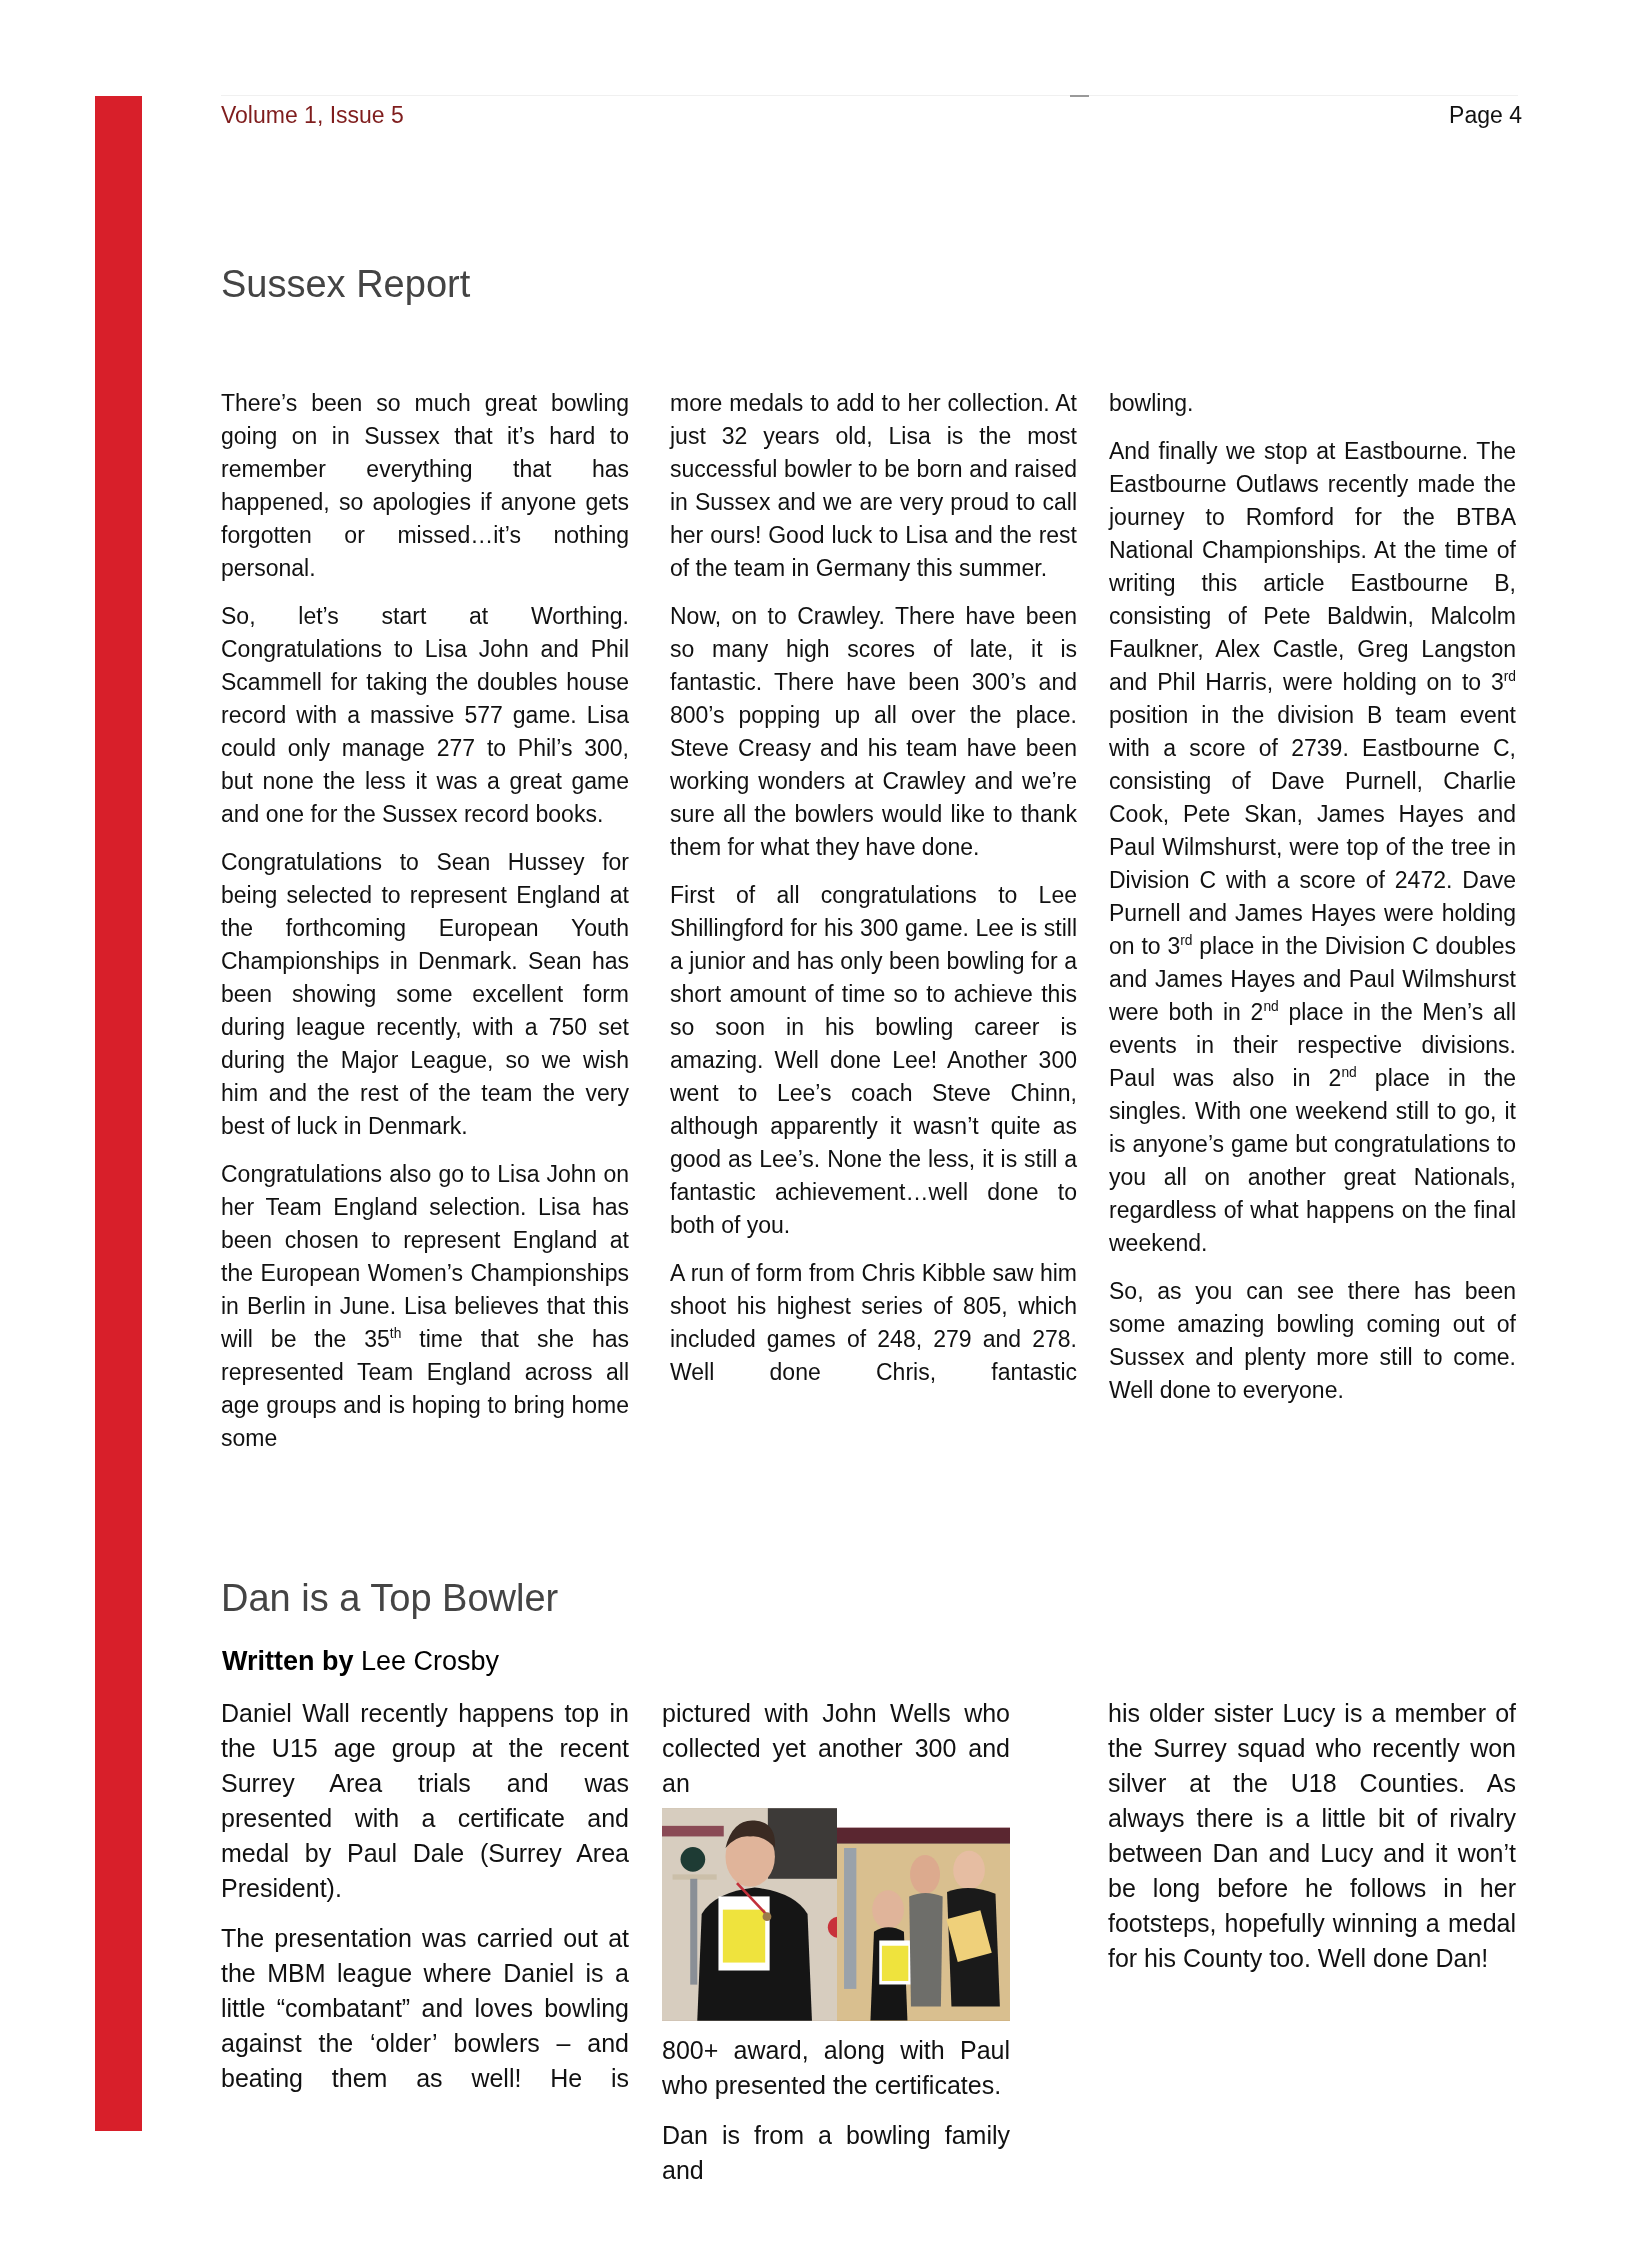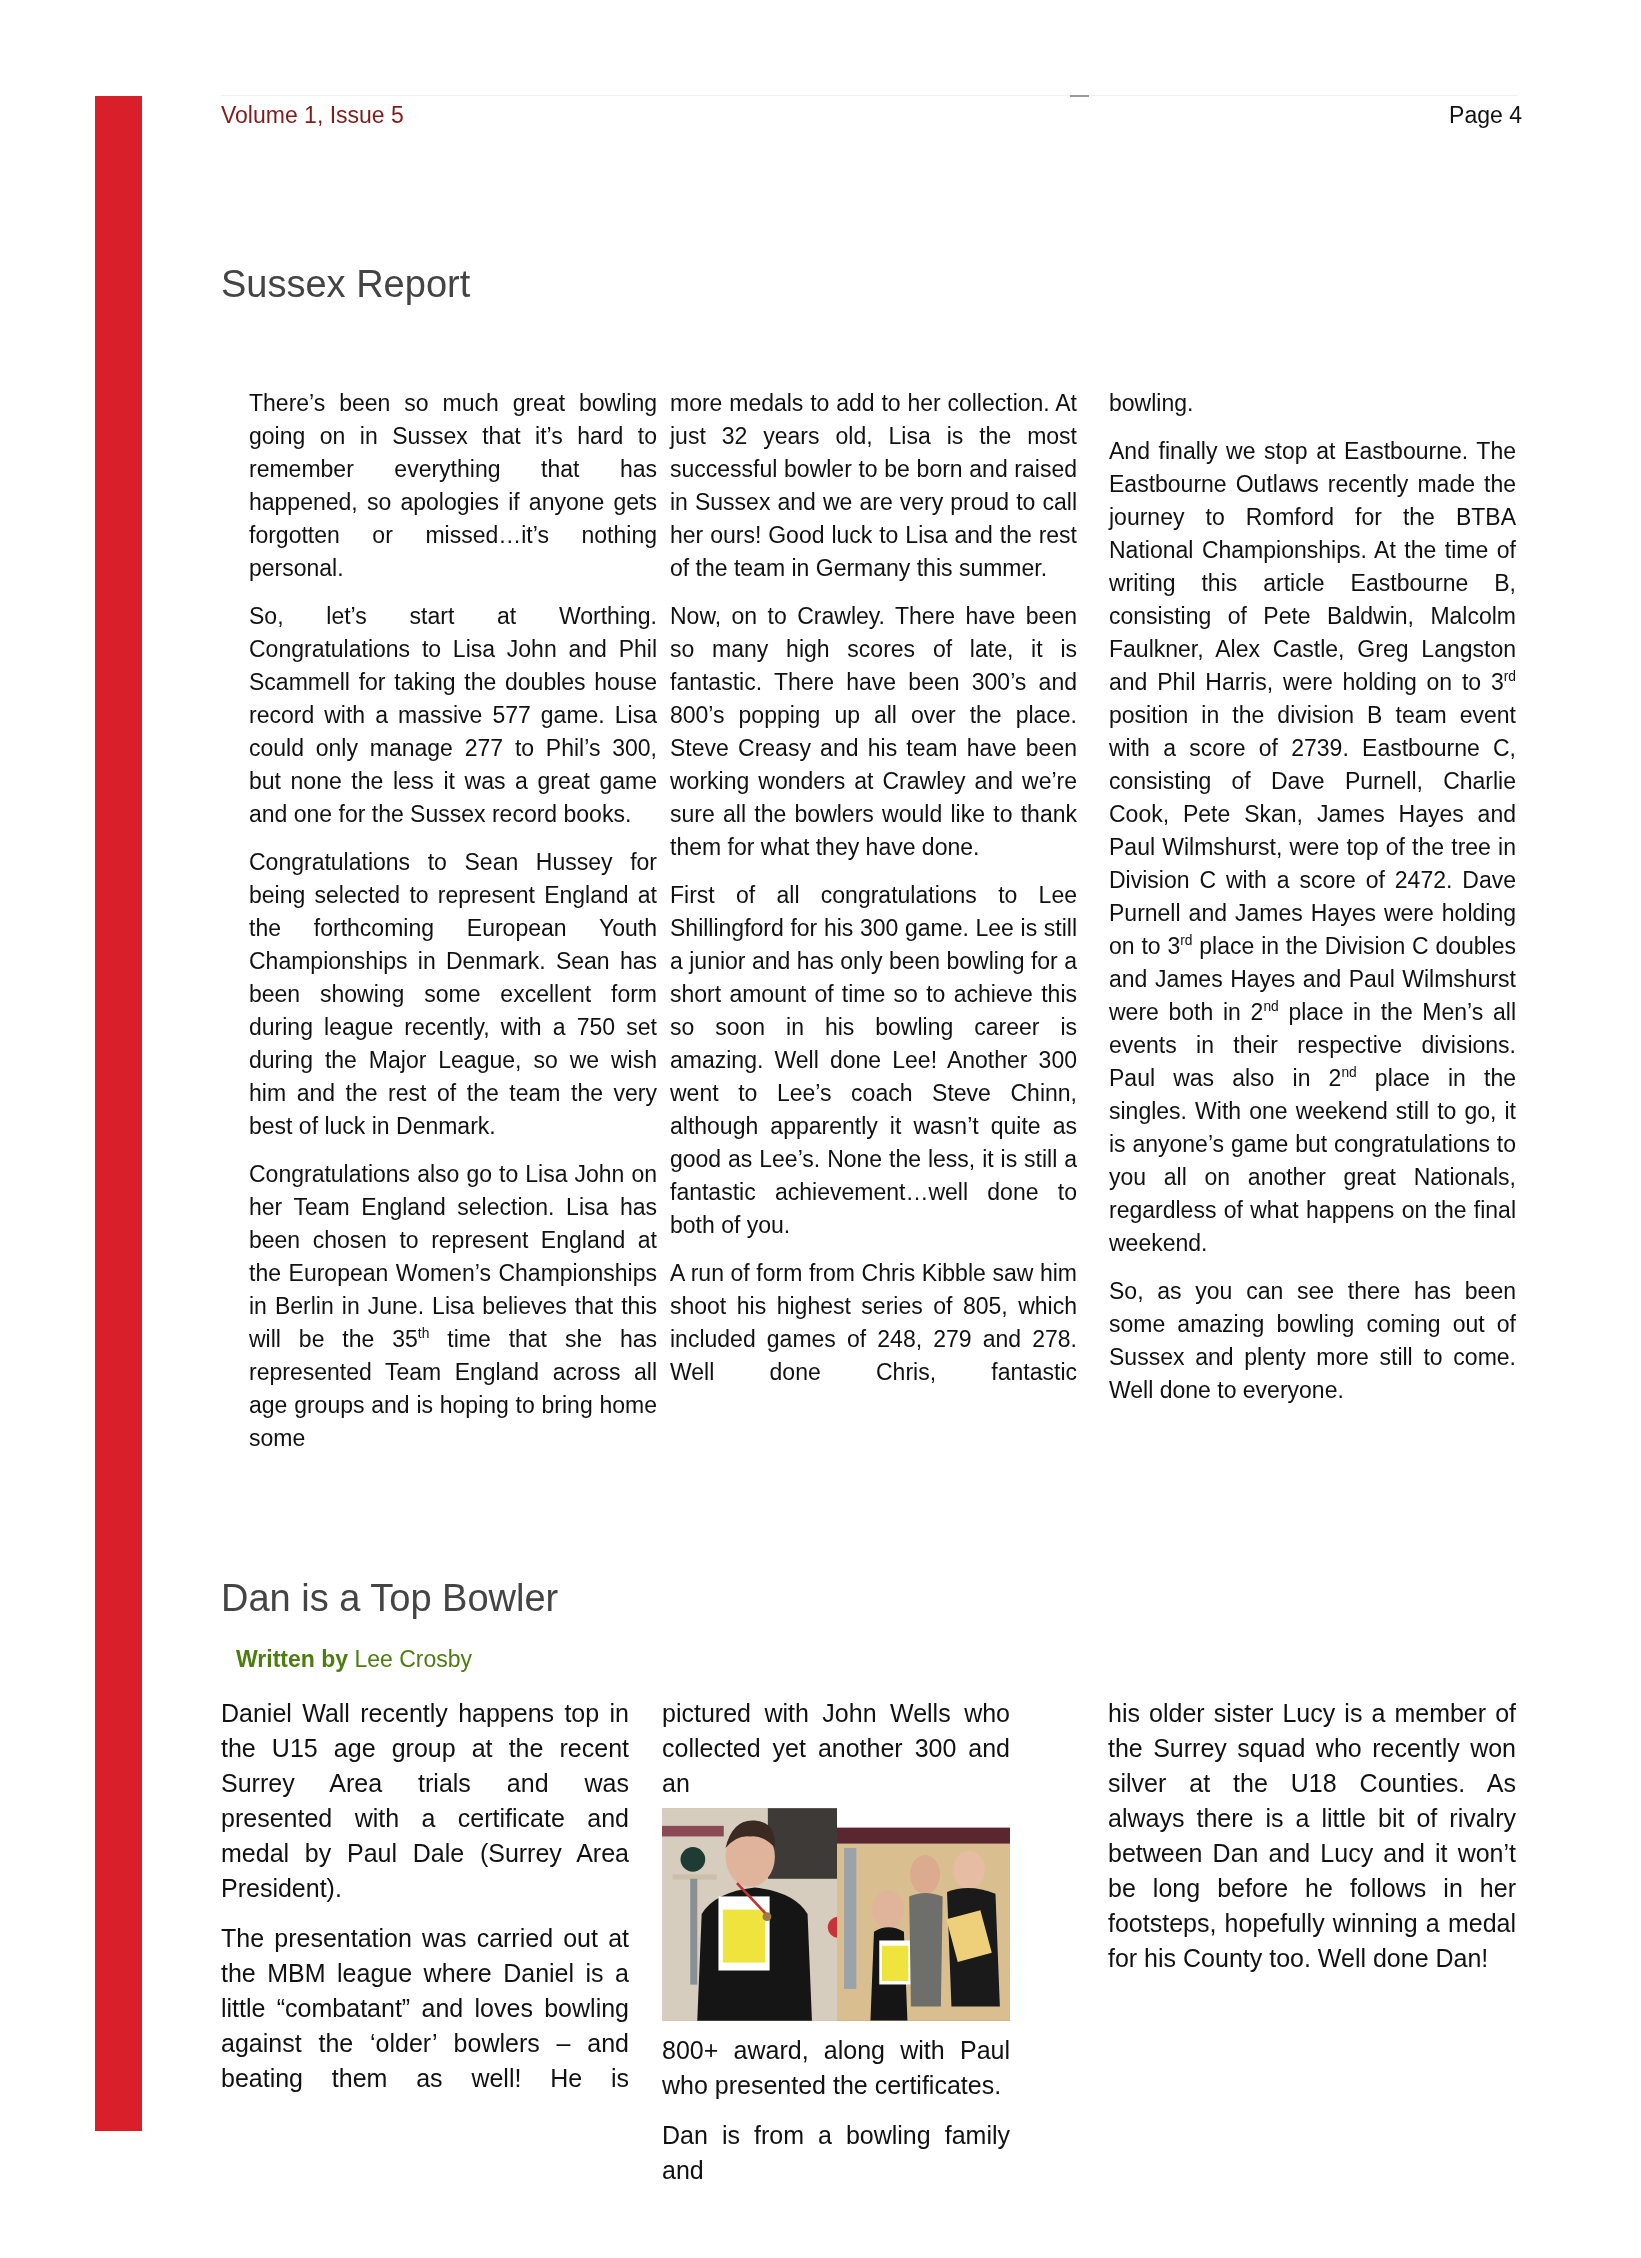--- a/index.html
+++ b/index.html
@@ -9,27 +9,27 @@
       overflow: hidden;
     }
     .red-bar { position: absolute; left: 95px; top: 96px; width: 47px; height: 2035px; background: #d81f2a; }
     .top-rule { position: absolute; left: 221px; top: 95px; width: 1297px; height: 0.9px; background: #f0f0f0; }
     .top-tick { position: absolute; left: 1070px; top: 95px; width: 19.4px; height: 1.8px; background: #999; }
     .header-left { position: absolute; left: 221px; top: 102px; font-size: 23px; color: #7f1d1d; }
     .header-right { position: absolute; right: 120px; top: 102px; font-size: 23px; color: #111; }
     .headline { position: absolute; left: 221px; font-size: 38px; color: #444; font-weight: normal; margin: 0; line-height: 1; }
     .h1 { top: 265px; }
     .h2 { top: 1579px; }
-    .byline { position: absolute; left: 236px; top: 1646px; font-size: 23px; color: #4d7c0f; }
+    .byline { position: absolute; left: 222px; top: 1646px; font-size: 27px; color: #000000; }
     .byline b { font-weight: bold; }
     .col { position: absolute; text-align: justify; }
     .col p { margin: 0 0 15px 0; }
     .col p.cont-end { text-align-last: justify; }
     .s-col { top: 387px; font-size: 23px; line-height: 33px; }
-    .s1 { left: 221px; width: 408px; margin-left: 28px; }
+    .s1 { left: 221px; width: 408px; }
     .s2 { left: 670px; width: 407px; }
     .s3 { left: 1109px; width: 407px; }
     .d-col { top: 1696px; font-size: 25px; line-height: 35px; }
     .d1 { left: 221px; width: 408px; }
     .d2 { left: 662px; width: 348px; }
     .d3 { left: 1108px; width: 408px; }
     sup { font-size: 0.6em; line-height: 0; vertical-align: super; }
     .photos { display: flex; justify-content: space-between; margin: 7px 0 12.4px 0; height: 213px; }
     .photo { width: 187px; height: 213px; position: relative; overflow: hidden; }
     .photo1 { background: linear-gradient(180deg, #c9b9a5 0%, #d8cfc2 30%, #cfc6b8 60%, #b9a894 100%); }

